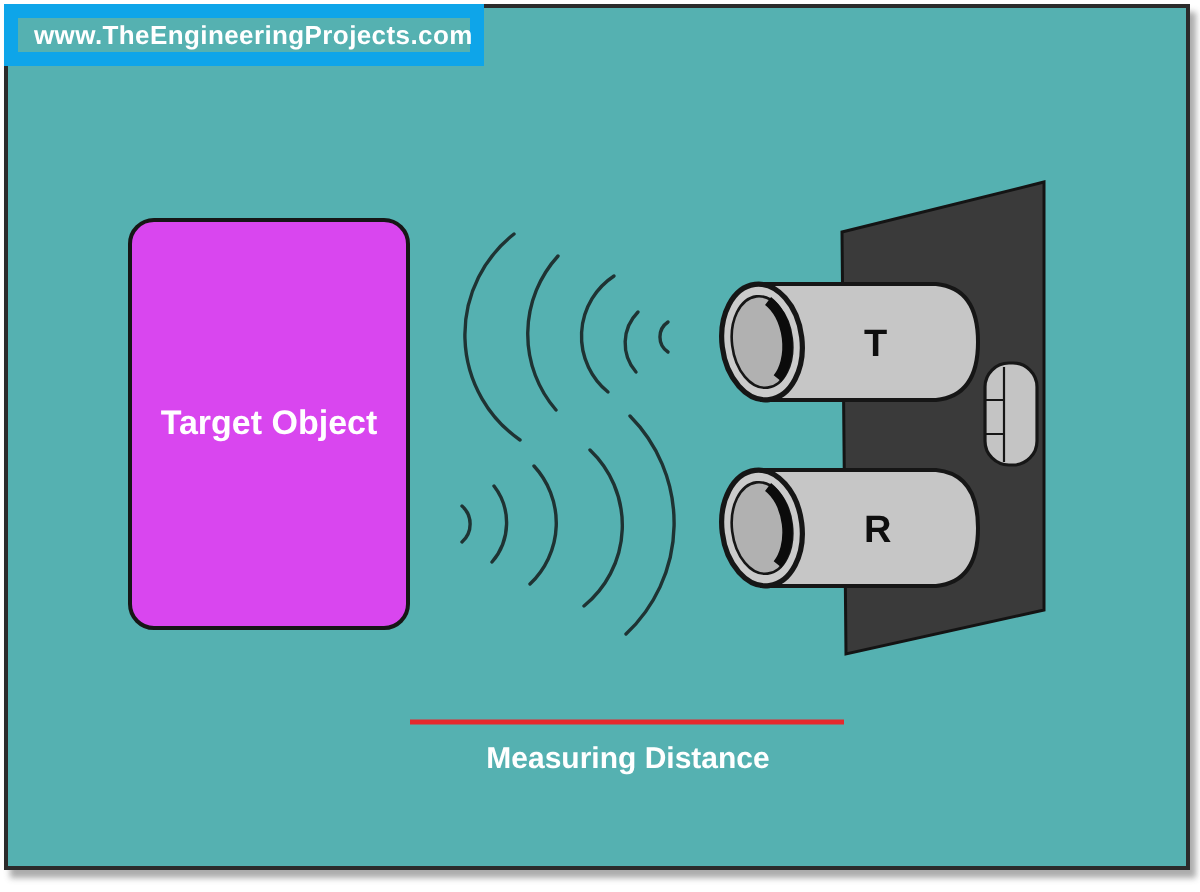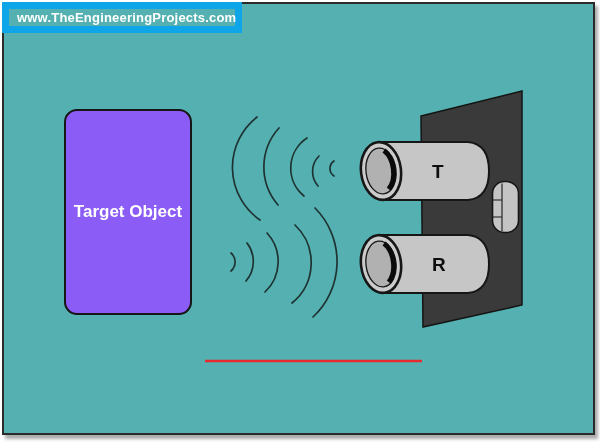--- a/index.html
+++ b/index.html
@@ -36,23 +36,23 @@
     letter-spacing: 0.2px;
   }
   .diagram-svg {
     position: absolute;
     left: 0; top: 0;
     width: 600px; height: 446px;
   }
   .target-object {
     position: absolute;
     left: 64px; top: 109px;
-    width: 128px; height: 206px;
+    width: 141px; height: 206px;
     box-sizing: border-box;
-    background: #8b5cf6;
+    background: #d946ef;
     border: 2px solid #161616;
     border-radius: 13px;
     display: flex;
     align-items: center;
     justify-content: center;
   }
   .target-object span {
     color: #ffffff;
     font-size: 17px;
     font-weight: bold;
@@ -130,14 +130,15 @@
   </svg>
 
   <div class="header-box">
     <span>www.TheEngineeringProjects.com</span>
   </div>
 
   <div class="target-object">
     <span>Target Object</span>
   </div>
 
+  <div class="measuring-label">Measuring Distance</div>
 
 </div>
 
 </body></html>

